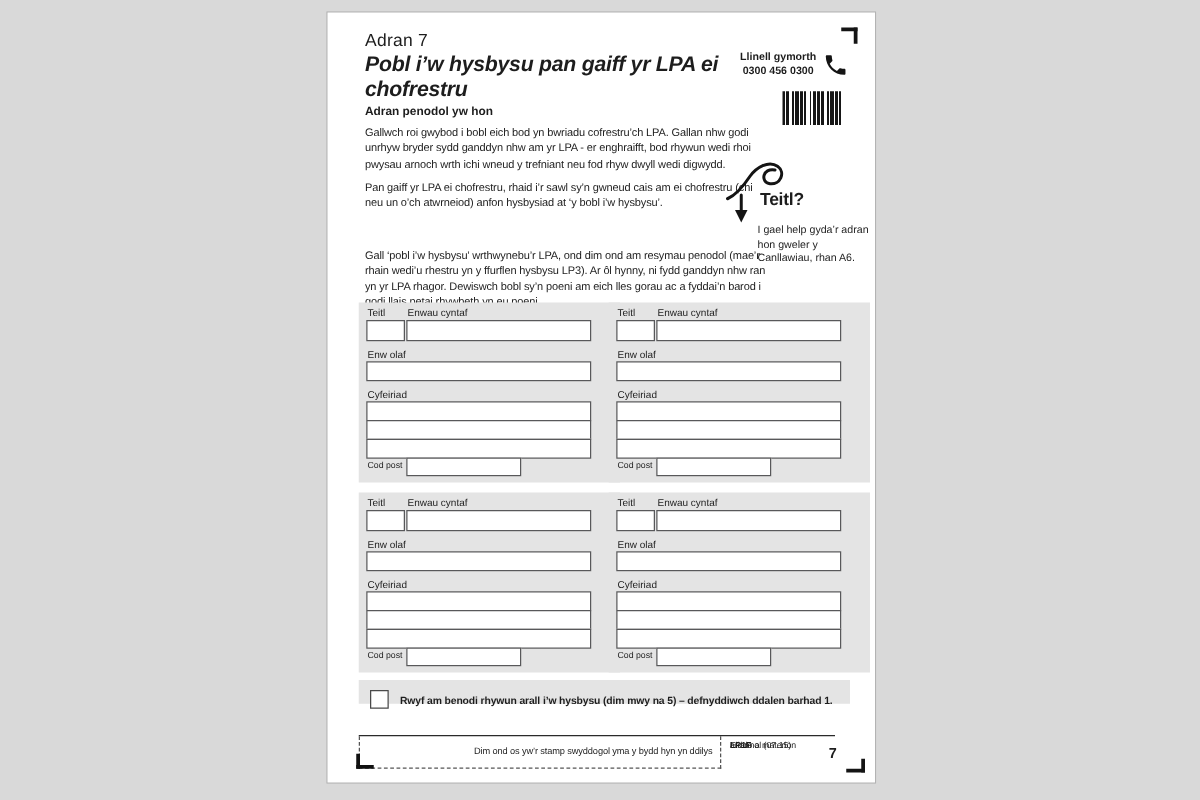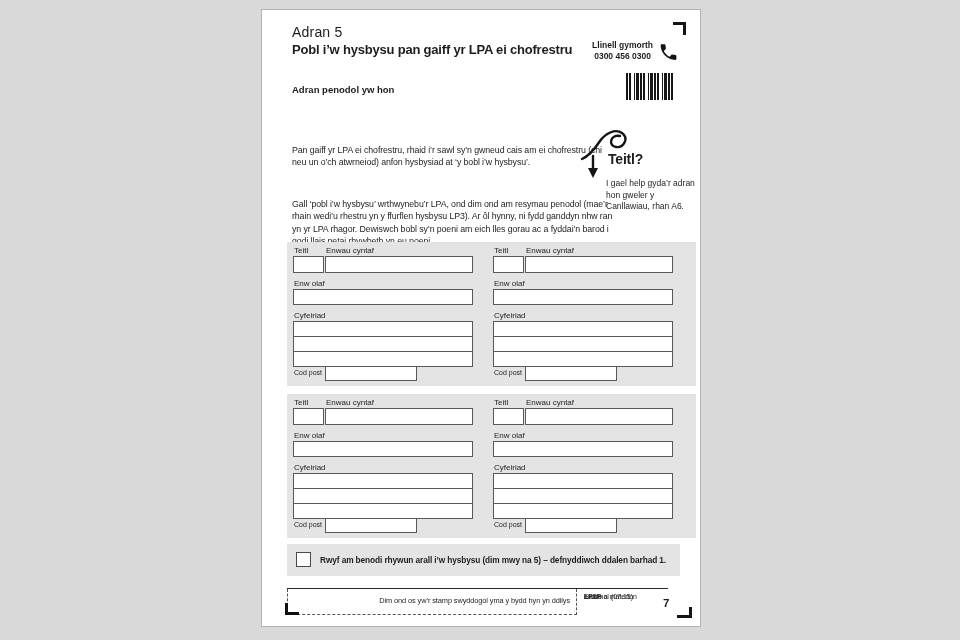--- a/index.html
+++ b/index.html
@@ -16,21 +16,21 @@
   .page * { position:absolute; box-sizing:border-box; }
 
   
   .corner-tr { left:411px; top:12px; width:13px; height:13px;
     border-top:3px solid #141414; border-right:3px solid #141414; }
   .corner-br { left:415px; top:597px; width:15px; height:11px;
     border-bottom:3px solid #141414; border-right:3px solid #141414; }
 
   
   .h-section { left:30px; top:14px; font-size:14px; letter-spacing:.2px; }
-  .h-title   { left:30px; top:32px; width:330px; font-size:13px; font-weight:bold; letter-spacing:-.2px; }
+  .h-title   { left:30px; top:32px; width:330px; font-size:17px; font-weight:bold; letter-spacing:-.2px;font-style:italic; }
   .helpline  { right:47px; top:30px; text-align:center; font-size:8.5px; font-weight:bold; line-height:10.5px; }
   .phone-icon { left:396px; top:31px; width:21px; height:22px; }
   .barcode { left:364px; top:63px; width:49px; height:27px;
     background:repeating-linear-gradient(90deg,
       #161616 0 2px, #fff 2px 3px, #161616 3px 5px, #fff 5px 8px,
       #161616 8px 9px, #fff 9px 10px, #161616 10px 13px, #fff 13px 14px); }
 
   .subhead { left:30px; top:74px; font-size:9.5px; font-weight:bold; }
   .para { left:30px; width:321px; font-size:8.8px; line-height:12.3px; letter-spacing:-.1px; }
   .para.p1 { top:90px; }
@@ -58,21 +58,21 @@
   .fbox { background:#fff; border:1px solid #58585a; }
   .box-title { left:6px;  top:14px;  width:31px;  height:17px; }
   .box-first { left:38px; top:14px;  width:148px; height:17px; }
   .box-last  { left:6px;  top:47px;  width:180px; height:16px; }
   .box-addr1 { left:6px;  top:79px;  width:180px; height:16px; }
   .box-addr2 { left:6px;  top:94px;  width:180px; height:16px; }
   .box-addr3 { left:6px;  top:109px; width:180px; height:16px; }
   .box-post  { left:38px; top:124px; width:92px;  height:15px; }
 
   
-  .cbar { left:25px; top:534px; width:393px; height:32px; background:#e4e4e4; }
+  .cbar { left:25px; top:534px; width:393px; height:19px; background:#e4e4e4; }
   .cbox { left:9px; top:8px; width:15px; height:15px; background:#fff; border:1px solid #4a4a4a; }
   .ctext { left:33px; top:11px; width:355px; font-size:8.3px; font-weight:bold; letter-spacing:-.1px; }
 
   
   .fline { left:25px; top:578px; width:381px; height:1px; background:#2a2a2a; }
   .stamp { left:25px; top:579px; width:290px; height:26px;
     border-left:1px dashed #555; border-right:1px dashed #555; border-bottom:1px dashed #555;text-align:right; }
   .stamp-text { left:8px; top:7px; width:274px; font-size:7.4px; letter-spacing:-.1px; }
   .stamp-corner { left:23px; top:593px; width:14px; height:12px;
     border-left:3px solid #111; border-bottom:3px solid #111; }
@@ -80,33 +80,34 @@
   .code b { font-weight:bold; }
   .pageno { left:401px; top:587px; font-size:11.5px; font-weight:bold; }
 </style>
 </head>
 <body>
 
 <div class="page">
 
   <div class="corner-tr"></div>
 
-  <div class="h-section">Adran 5</div>
+  <div class="h-section">Adran 7</div>
   <div class="h-title">Pobl i’w hysbysu pan gaiff yr LPA ei chofrestru</div>
 
   <div class="helpline">
     <div style="position:static">Llinell gymorth</div>
     <div style="position:static">0300 456 0300</div>
   </div>
   <svg class="phone-icon" viewBox="0 0 24 24">
     <path fill="#141414" d="M6.62 10.79c1.44 2.83 3.76 5.14 6.59 6.59l2.2-2.2c.27-.27.67-.36 1.02-.24 1.12.37 2.33.57 3.57.57.55 0 1 .45 1 1V20c0 .55-.45 1-1 1-9.39 0-17-7.61-17-17 0-.55.45-1 1-1h3.5c.55 0 1 .45 1 1 0 1.25.2 2.45.57 3.57.11.35.03.74-.25 1.02l-2.2 2.2z"></path>
   </svg>
   <div class="barcode"></div>
 
   <div class="subhead">Adran penodol yw hon</div>
+  <div class="para p1">Gallwch roi gwybod i bobl eich bod yn bwriadu cofrestru’ch LPA. Gallan nhw godi unrhyw bryder sydd ganddyn nhw am yr LPA - er enghraifft, bod rhywun wedi rhoi pwysau arnoch wrth ichi wneud y trefniant neu fod rhyw dwyll wedi digwydd.</div>
   <div class="para p2">Pan gaiff yr LPA ei chofrestru, rhaid i’r sawl sy’n gwneud cais am ei chofrestru (chi neu un o’ch atwrneiod) anfon hysbysiad at ‘y bobl i’w hysbysu’.</div>
   <div class="para p3">Gall ‘pobl i’w hysbysu’ wrthwynebu’r LPA, ond dim ond am resymau penodol (mae’r rhain wedi’u rhestru yn y ffurflen hysbysu LP3). Ar ôl hynny, ni fydd ganddyn nhw ran yn yr LPA rhagor. Dewiswch bobl sy’n poeni am eich lles gorau ac a fyddai’n barod i godi llais petai rhywbeth yn eu poeni</div>
 
   <svg class="help-arrow" viewBox="0 0 56 54">
     <path d="M2,33 C9,30 14,24 20,15 C25,8 35,2 42,7 C49,12 44,22 36,21 C28,20 30,8 40,10" fill="none" stroke="#141414" stroke-width="2.4" stroke-linecap="round"></path>
     <path d="M13,30 L13,43" fill="none" stroke="#141414" stroke-width="2.4" stroke-linecap="round"></path>
     <polygon points="8,42 13,52 18,42" fill="#141414"></polygon>
   </svg>
   <div class="help-title">Teitl?</div>
   <div class="help-body">I gael help gyda’r adran hon gweler y Canllawiau, rhan A6.</div>

